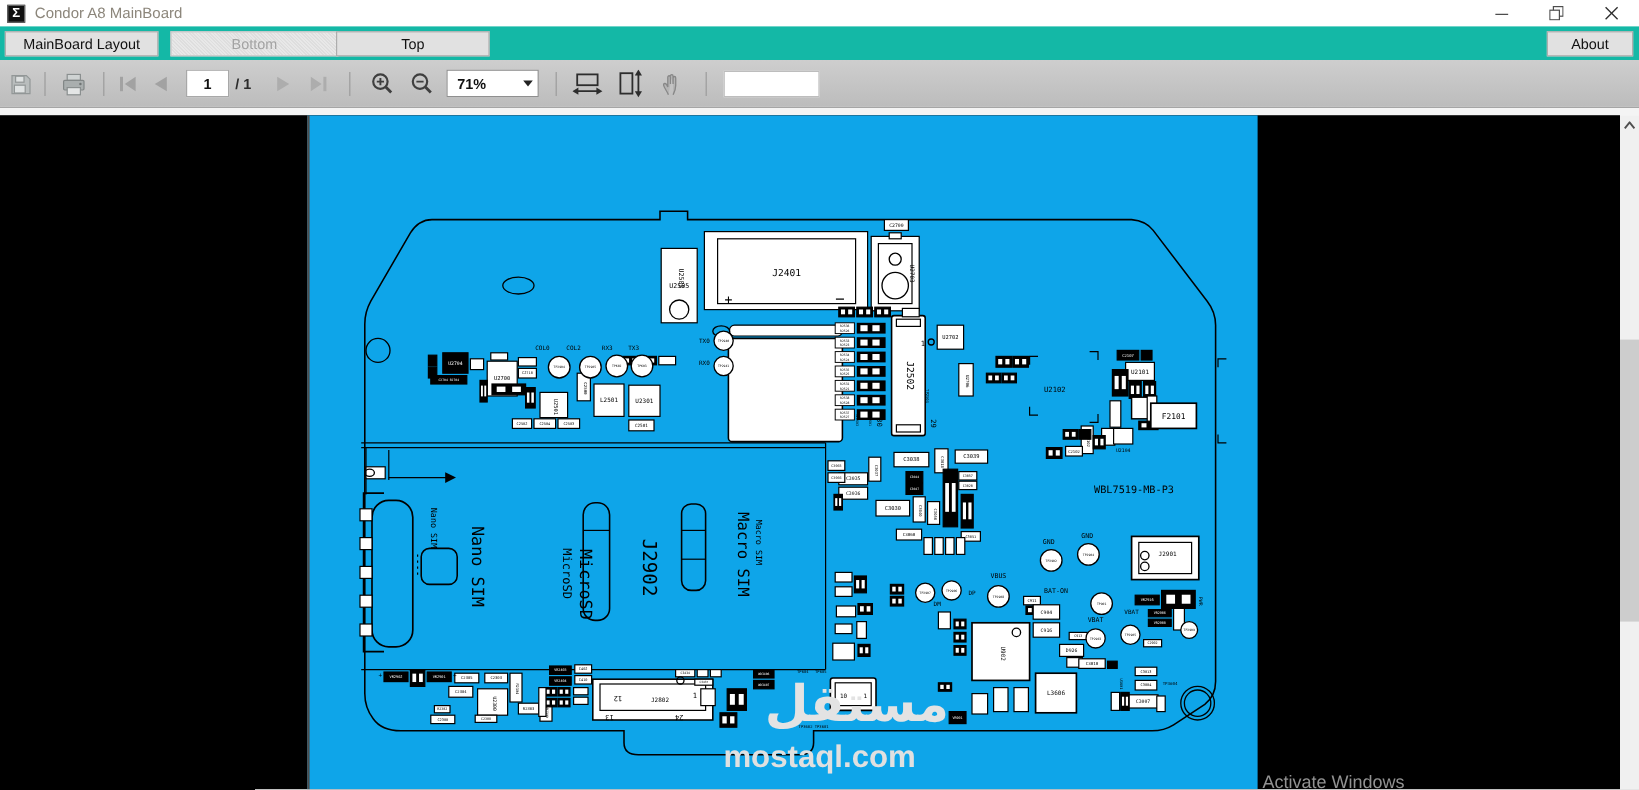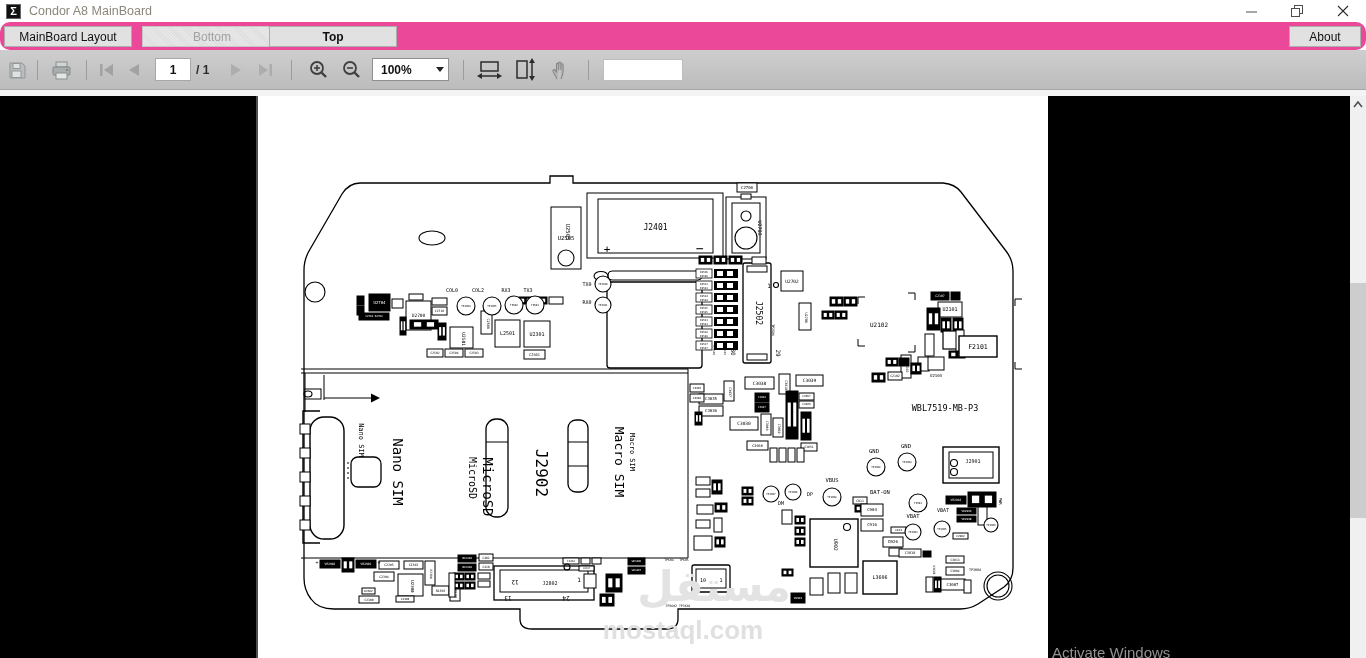--- a/index.html
+++ b/index.html
@@ -5,39 +5,39 @@
   html,body{margin:0;padding:0;background:#fff;}
   *{box-sizing:border-box;}
   .app{position:relative;width:1366px;height:658px;overflow:hidden;font-family:"Liberation Sans",sans-serif;background:#fff;}
   
   .titlebar{position:absolute;left:0;top:0;width:1366px;height:22px;background:#fff;display:flex;align-items:center;}
   .appicon{width:15px;height:15px;margin-left:6px;background:#111;color:#fff;font-size:11px;font-weight:bold;display:flex;align-items:center;justify-content:center;border:1px solid #666;}
   .apptitle{margin-left:8px;font-size:12.5px;color:#8c867b;}
   .wincontrols{margin-left:auto;display:flex;height:22px;}
   .winbtn{width:46px;height:22px;display:flex;align-items:center;justify-content:center;}
   
-  .navrow{position:absolute;left:0;top:22px;width:1366px;height:28px;background:#ec4899;border-radius:10px;}
+  .navrow{position:absolute;left:0;top:22px;width:1366px;height:28px;background:#14b8a6;}
   .navbtn{position:absolute;top:4px;height:21px;border:1px solid #adadad;background:#e1e1e1;font-size:12px;color:#111;display:flex;align-items:center;justify-content:center;font-family:"Liberation Sans",sans-serif;}
   .navbtn.disabled{background:#e4e4e4;background-image:repeating-linear-gradient(45deg,#e8e8e8 0 1px,#dedede 1px 2px);border-color:#c6c6c6;color:#a2a2a2;}
   
   .toolbar{position:absolute;left:0;top:50px;width:1366px;height:40px;background:linear-gradient(#cecece,#bcbcbc);border-bottom:1px solid #a5a5a5;}
   .tb{position:absolute;top:0;height:40px;display:flex;align-items:center;}
   .sep{position:absolute;top:10px;width:1px;height:20px;background:#9c9c9c;}
   .pageinput{position:absolute;left:155px;top:8px;width:36px;height:23px;border:1px solid #a8a8a8;background:#fff;text-align:center;font-size:12px;font-weight:600;font-family:"Liberation Sans",sans-serif;color:#111;}
   .pagetotal{position:absolute;left:196px;top:13px;font-size:12px;font-weight:600;color:#2c2c2c;}
   .combo{position:absolute;left:372px;top:8px;width:77px;height:23px;background:#fff;border:1px solid #8f8f8f;display:flex;align-items:center;}
   .combo .val{flex:1;padding-left:8px;font-size:12px;font-weight:600;color:#111;}
   .combo .arrow{width:16px;height:100%;display:flex;align-items:center;justify-content:center;}
   .tri-down{width:0;height:0;border-left:4px solid transparent;border-right:4px solid transparent;border-top:5px solid #222;}
   .searchinput{position:absolute;left:603px;top:9px;width:80px;height:22px;border:1px solid #bdbdbd;background:#fff;font-size:12px;padding:0 4px;font-family:"Liberation Sans",sans-serif;}
   
   .viewer{position:absolute;left:0;top:90px;width:1366px;height:568px;}
   .strip{position:absolute;left:0;top:0;width:1366px;height:6px;background:#f4f4f4;}
   .canvas{position:absolute;left:0;top:6px;width:1350px;height:562px;background:#000;overflow:hidden;}
-  .page{position:absolute;left:256px;top:0;width:792px;height:562px;background:#ffffff;border-left:2px solid #4e4e4e;}
+  .page{position:absolute;left:256px;top:0;width:792px;height:562px;background:#0ea5e9;border-left:2px solid #4e4e4e;}
   .page svg{display:block;}
   .activate{position:absolute;left:1052px;top:548px;color:#929292;font-size:15px;white-space:nowrap;}
   
   .scrollbar{position:absolute;right:0;top:6px;width:16px;height:562px;background:#f0f0f0;}
   .sb-up{position:absolute;left:0;top:0;width:16px;height:17px;display:flex;align-items:center;justify-content:center;}
   .sb-thumb{position:absolute;left:0;top:187px;width:16px;height:235px;background:#cdcdcd;}
 </style>
 </head>
 <body>
 
@@ -63,21 +63,21 @@
             <line x1="1" y1="1" x2="11" y2="11" stroke="#2e2e2e" stroke-width="1.1"></line>
             <line x1="11" y1="1" x2="1" y2="11" stroke="#2e2e2e" stroke-width="1.1"></line>
           </svg>
       </div>
     </div>
   </div>
 
   <div class="navrow">
     <div class="navbtn" style="left:4px;width:128px;">MainBoard Layout</div>
     <div class="navbtn disabled" style="left:142px;width:140px;">Bottom</div>
-    <div class="navbtn" style="left:269px;width:128px;font-weight:bold;">Top</div>
+    <div class="navbtn" style="left:280px;width:128px;">Top</div>
     <div class="navbtn" style="left:1289px;width:72px;">About</div>
   </div>
 
   <div class="toolbar">
     <div class="tb" style="left:8px;">
       <svg width="19" height="19">
         <path d="M2,2 h12 l3,3 v12 h-15 z" fill="#b9bdbd" stroke="#929797"></path>
         <rect x="5" y="2.5" width="7" height="5" fill="#dfe2e2" stroke="#929797"></rect>
         <rect x="4" y="10" width="9" height="6.5" fill="#dfe2e2" stroke="#929797"></rect>
       </svg>
@@ -126,21 +126,21 @@
       </svg>
     </div>
     <div class="tb" style="left:341px;">
       <svg width="22" height="22">
         <circle cx="9" cy="9" r="6" fill="none" stroke="#3f3f3f" stroke-width="1.8"></circle>
         <line x1="13.5" y1="13.5" x2="18" y2="18" stroke="#3f3f3f" stroke-width="2.4"></line>
         <line x1="6" y1="9" x2="12" y2="9" stroke="#3f3f3f" stroke-width="1.6"></line>
       </svg>
     </div>
     <div class="combo">
-      <span class="val">100%</span>
+      <span class="val">71%</span>
       <span class="arrow">
           <span class="tri-down"></span>
         </span>
     </div>
     <div class="sep" style="left:463px;"></div>
     <div class="tb" style="left:477px;">
       <svg width="26" height="22">
         <rect x="4" y="3" width="17" height="9" fill="none" stroke="#2d2d2d" stroke-width="1.5"></rect>
         <line x1="4" y1="17" x2="21" y2="17" stroke="#2d2d2d" stroke-width="1.5"></line>
         <polygon points="0,17 5,14 5,20" fill="#2d2d2d"></polygon>

